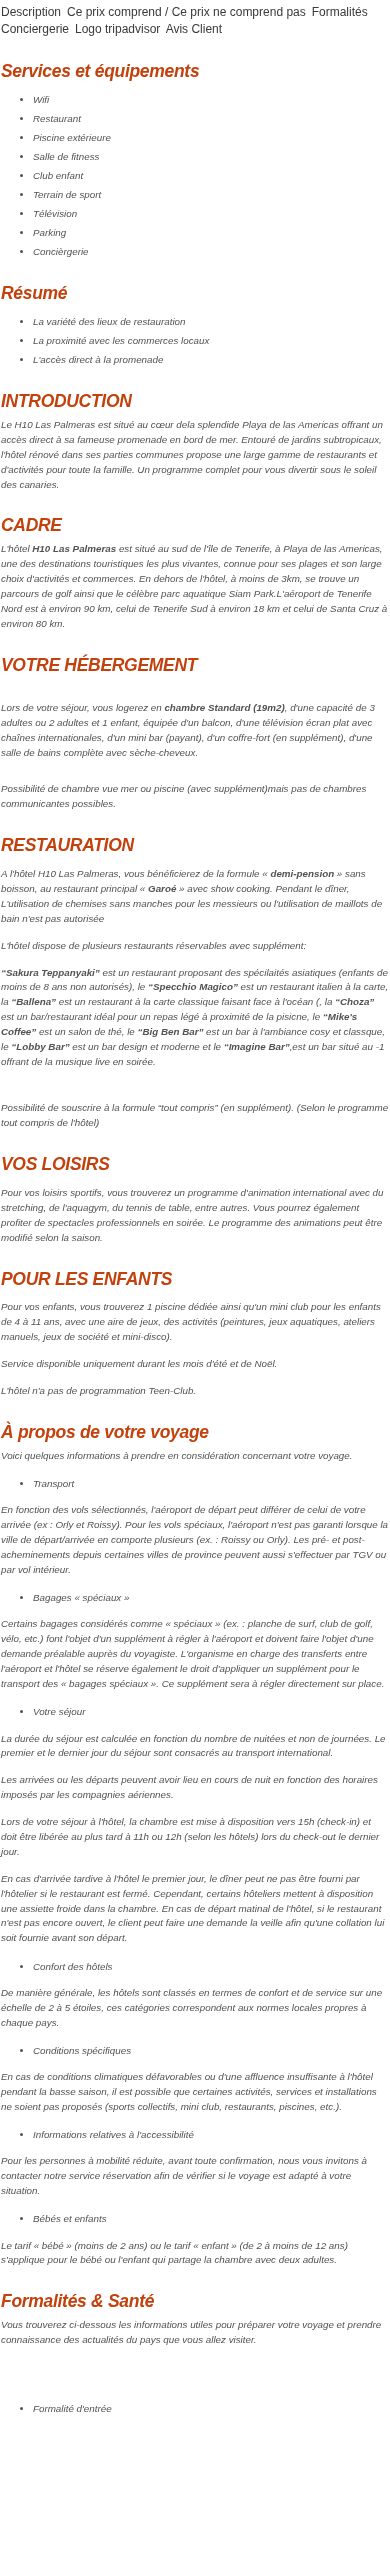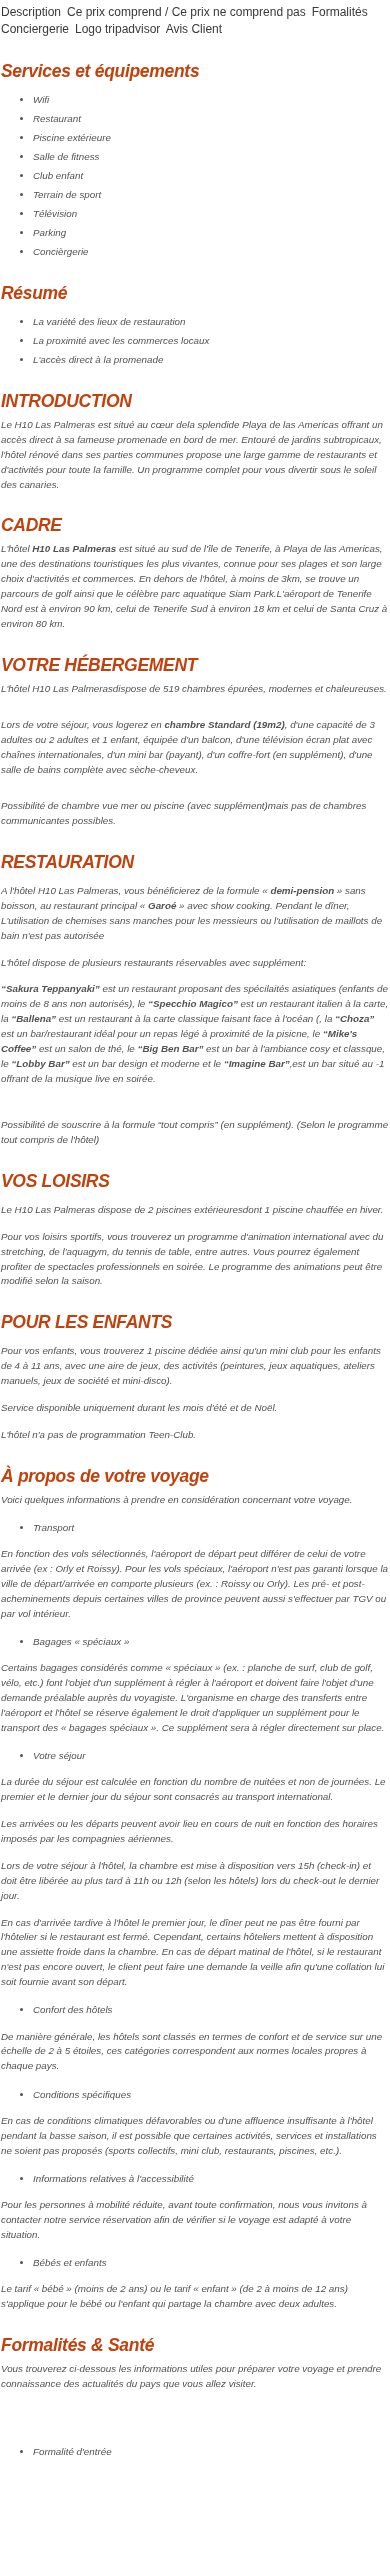--- a/index.html
+++ b/index.html
@@ -67,42 +67,40 @@
       <p>Le H10 Las Palmeras est situé au cœur dela splendide Playa de las Americas offrant un accès direct à sa fameuse promenade en bord de mer. Entouré de jardins subtropicaux, l'hôtel rénové dans ses parties communes propose une large gamme de restaurants et d'activités pour toute la famille. Un programme complet pour vous divertir sous le soleil des canaries.</p>
     </section>
 
     <section>
       <h2 class="h1">CADRE</h2>
       <p><span>L'hôtel </span><span class="bold">H10 Las Palmeras</span><span> est situé au sud de l'île de Tenerife, à Playa de las Americas, une des destinations touristiques les plus vivantes, connue pour ses plages et son large choix d'activités et commerces. En dehors de l'hôtel, à moins de 3km, se trouve un parcours de golf ainsi que le célèbre parc aquatique Siam Park.L'aéroport de Tenerife Nord est à environ 90 km, celui de Tenerife Sud à environ 18 km et celui de Santa Cruz à environ 80 km.</span></p>
     </section>
 
     <section>
       <h2 class="h1">VOTRE HÉBERGEMENT</h2>
-      <p>L'hôtel H10 Las Palmerasdispose de 519 chambres épurées, modernes et chaleureuses.</p>
       <div class="gap-md"></div>
       <p><span>Lors de votre séjour, vous logerez en </span><span class="bold">chambre Standard (19m2)</span><span>, d'une capacité de 3 adultes ou 2 adultes et 1 enfant, équipée d'un balcon, d'une télévision écran plat avec chaînes internationales, d'un mini bar (payant), d'un coffre-fort (en supplément), d'une salle de bains complète avec sèche-cheveux.</span></p>
       <div class="gap-md"></div>
       <p>Possibilité de chambre vue mer ou piscine (avec supplément)mais pas de chambres communicantes possibles.</p>
     </section>
 
     <section>
       <h2 class="h1">RESTAURATION</h2>
       <div class="tight">
         <p><span>A l'hôtel H10 Las Palmeras, vous bénéficierez de la formule « </span><span class="bold">demi-pension</span><span> » sans boisson, au restaurant principal « </span><span class="bold">Garoé</span><span> » avec show cooking. Pendant le dîner, L'utilisation de chemises sans manches pour les messieurs ou l'utilisation de maillots de bain n'est pas autorisée</span></p>
         <p>L'hôtel dispose de plusieurs restaurants réservables avec supplément:</p>
         <p><span class="bold">“Sakura Teppanyaki”</span><span> est un restaurant proposant des spécilaités asiatiques (enfants de moins de 8 ans non autorisés), le </span><span class="bold">“Specchio Magico”</span><span> est un restaurant italien à la carte, la </span><span class="bold">“Ballena”</span><span> est un restaurant à la carte classique faisant face à l'océan (, la </span><span class="bold">“Choza”</span><span> est un bar/restaurant idéal pour un repas légé à proximité de la pisicne, le </span><span class="bold">“Mike's Coffee”</span><span> est un salon de thé, le </span><span class="bold">“Big Ben Bar”</span><span> est un bar à l'ambiance cosy et classque, le </span><span class="bold">“Lobby Bar”</span><span> est un bar design et moderne et le </span><span class="bold">“Imagine Bar”</span><span>,est un bar situé au -1 offrant de la musique live en soirée.</span></p>
       </div>
       <div class="gap-md"></div>
       <p>Possibilité de souscrire à la formule “tout compris” (en supplément). (Selon le programme tout compris de l'hôtel)</p>
     </section>
 
     <section>
       <h2 class="h1">VOS LOISIRS</h2>
       <div class="tight">
-        <p>Le H10 Las Palmeras dispose de 2 piscines extérieuresdont 1 piscine chauffée en hiver.</p>
         <p>Pour vos loisirs sportifs, vous trouverez un programme d'animation international avec du stretching, de l'aquagym, du tennis de table, entre autres. Vous pourrez également profiter de spectacles professionnels en soirée. Le programme des animations peut être modifié selon la saison.</p>
       </div>
     </section>
 
     <section>
       <h2 class="h1">POUR LES ENFANTS</h2>
       <div class="tight">
         <p>Pour vos enfants, vous trouverez 1 piscine dédiée ainsi qu'un mini club pour les enfants de 4 à 11 ans, avec une aire de jeux, des activités (peintures, jeux aquatiques, ateliers manuels, jeux de société et mini-disco).</p>
         <p>Service disponible uniquement durant les mois d'été et de Noël.</p>
         <p>L'hôtel n'a pas de programmation Teen-Club.</p>

